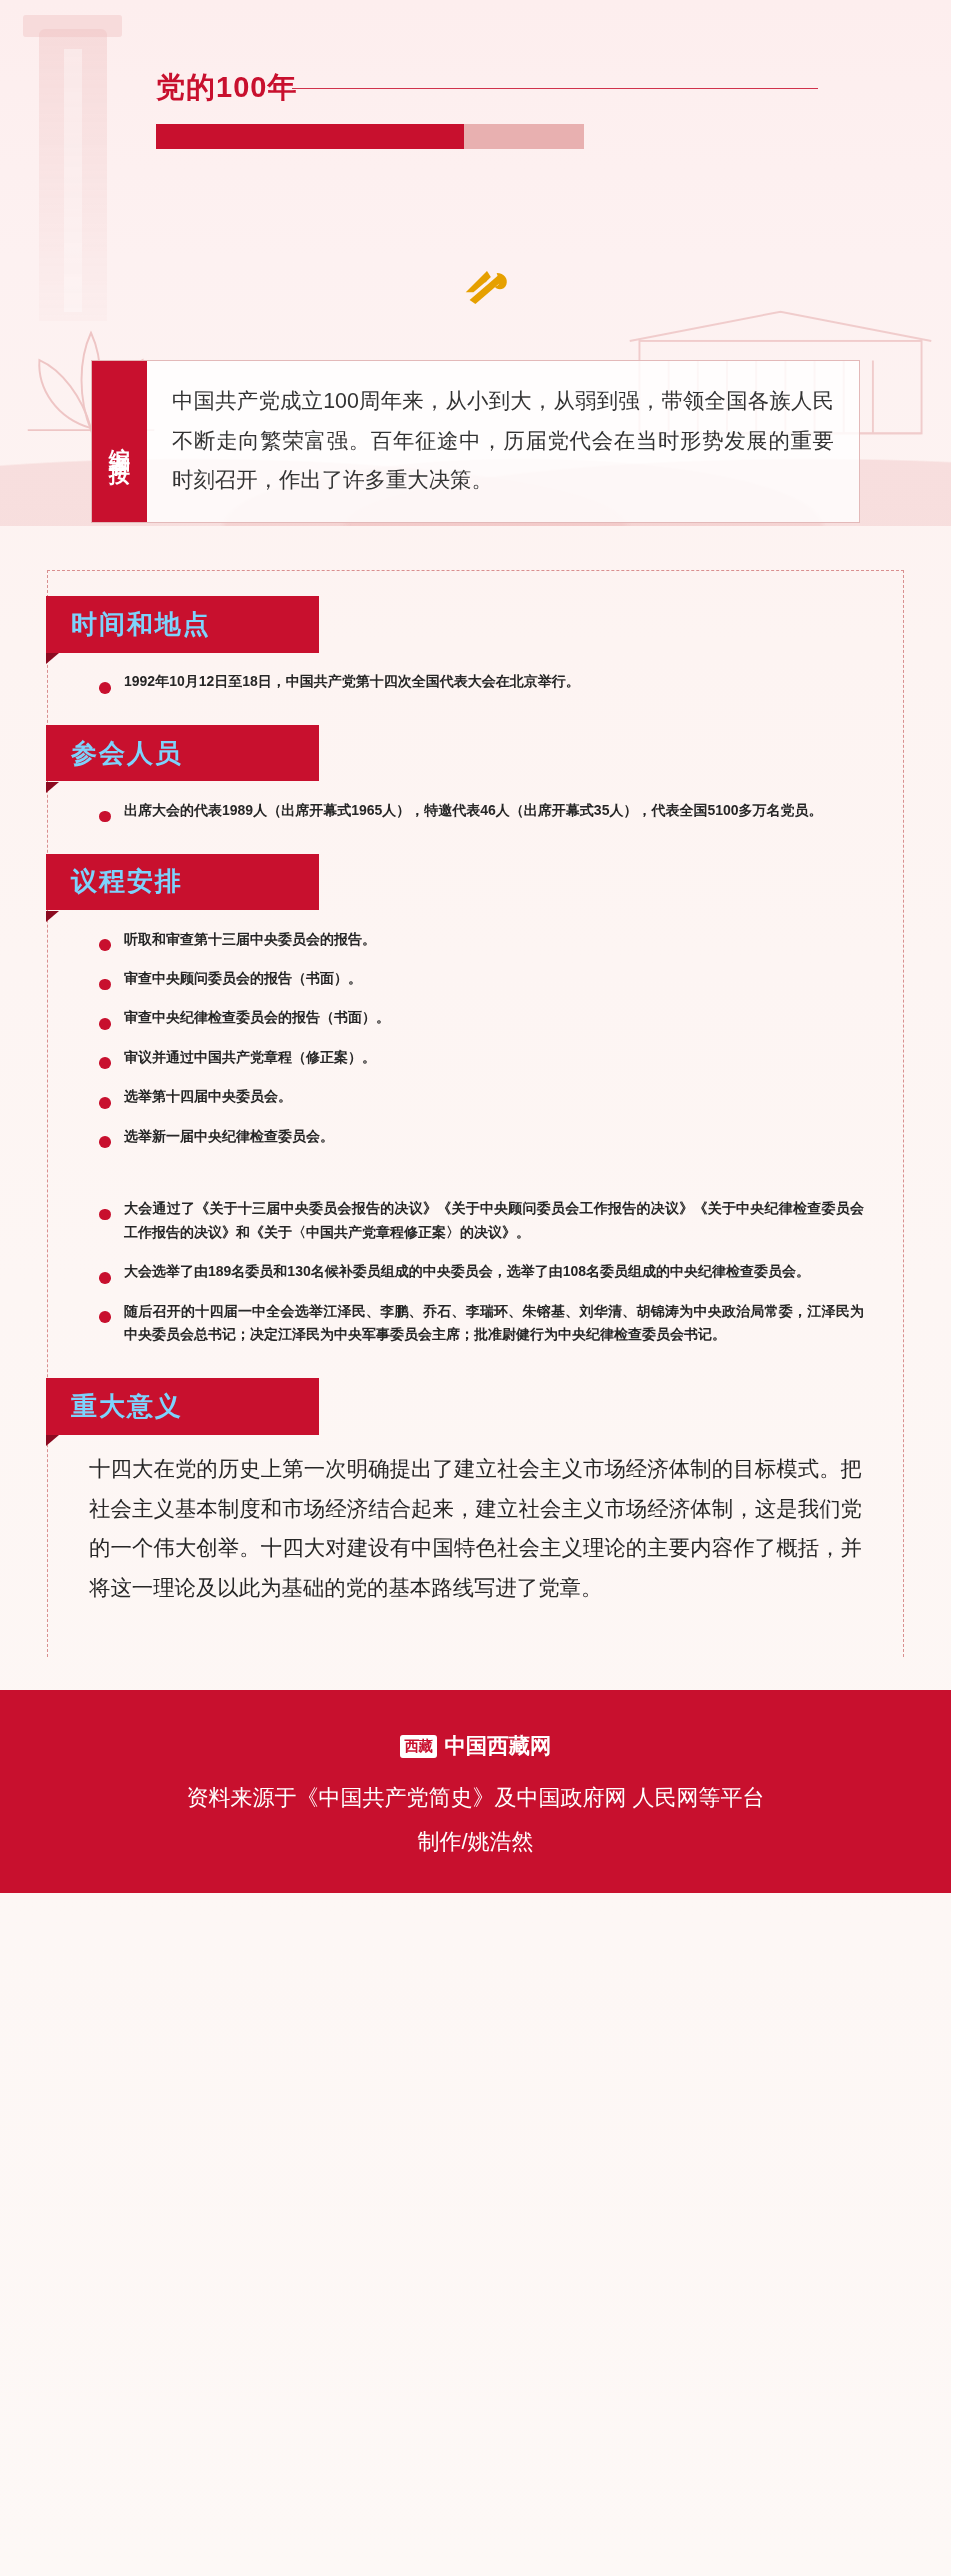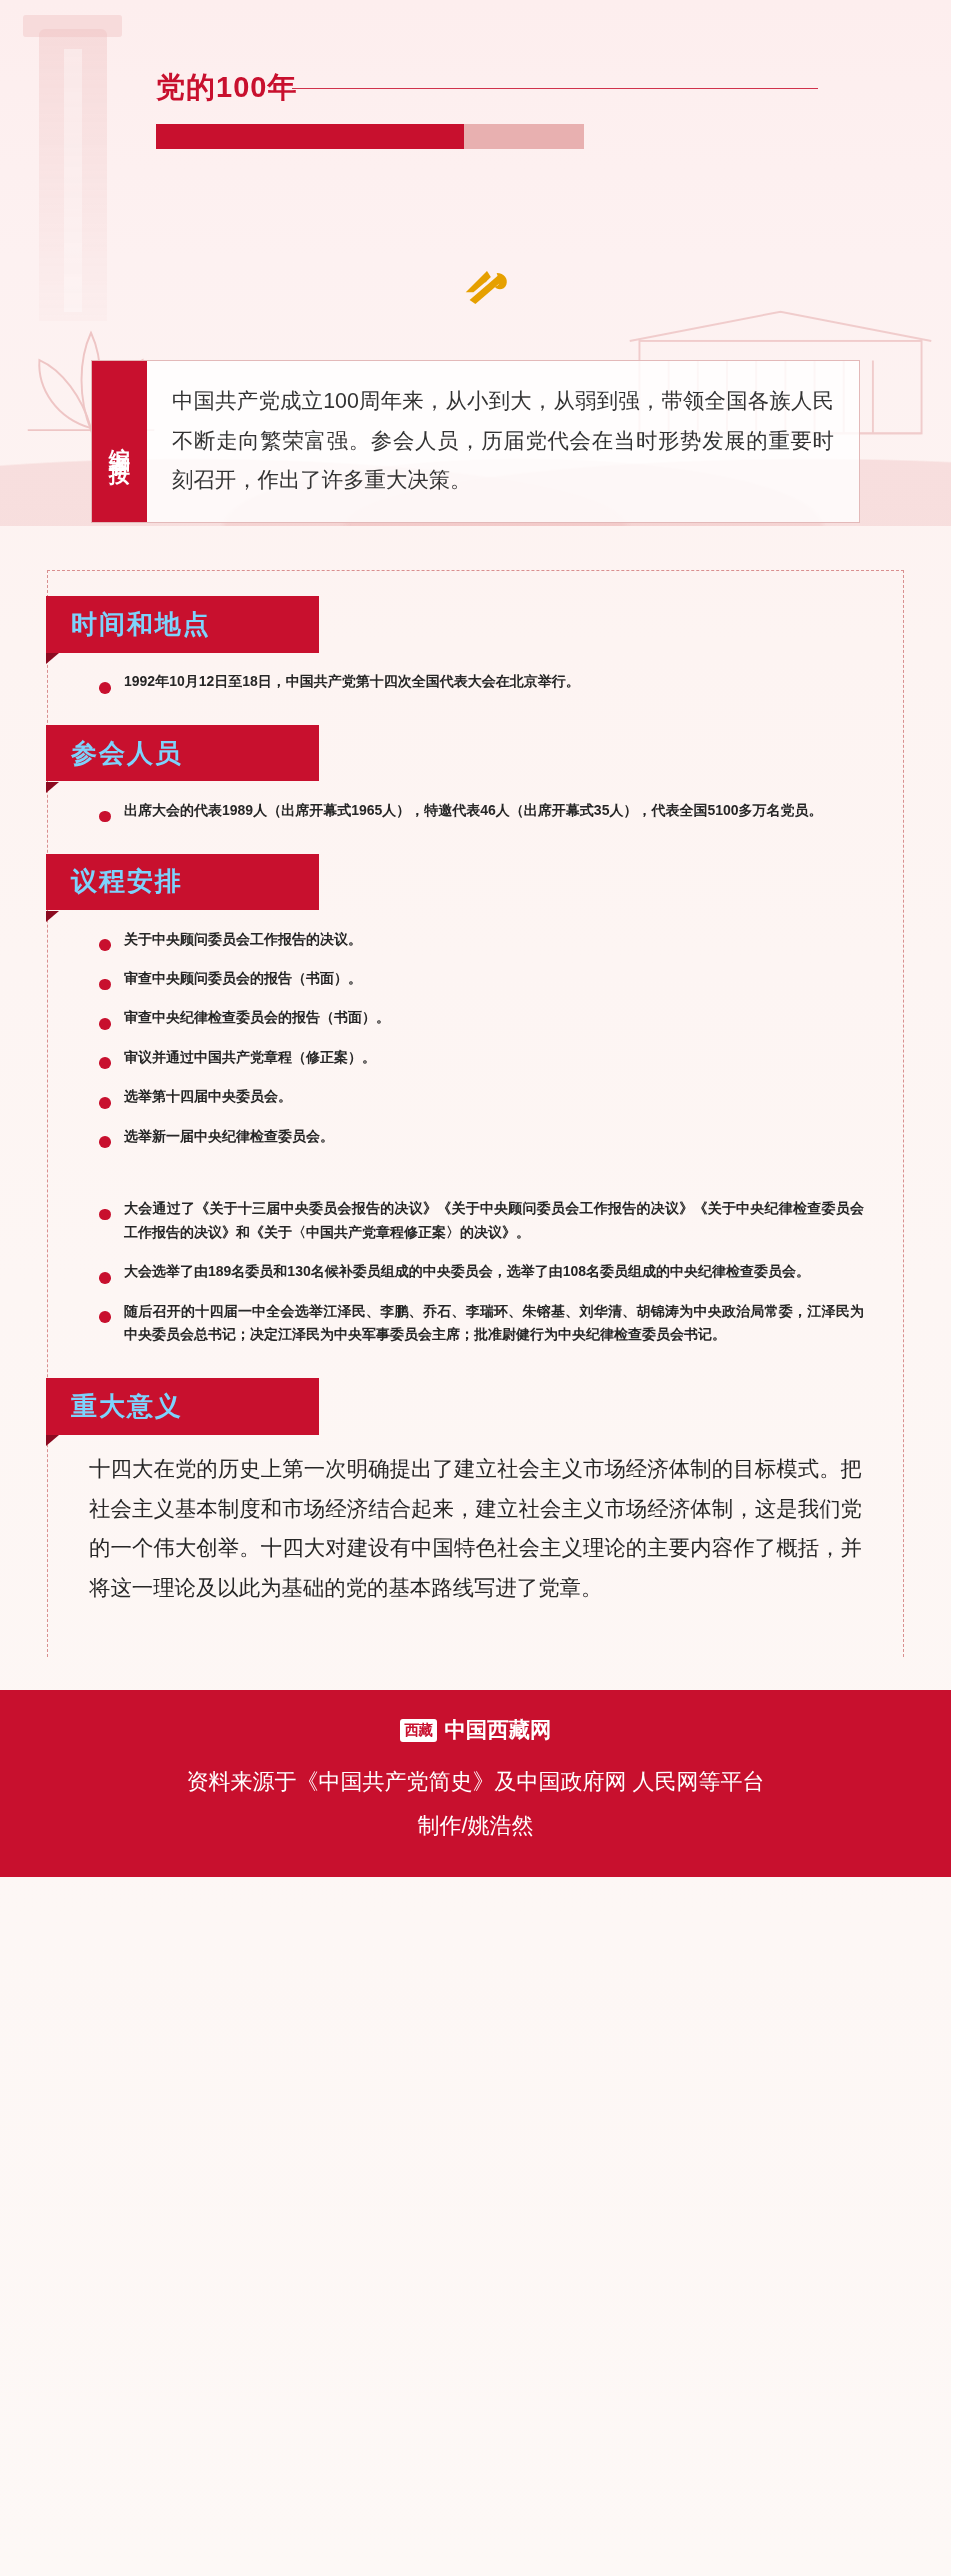--- a/index.html
+++ b/index.html
@@ -120,21 +120,21 @@
   .plain-text {
     font-size: 21.4px; line-height: 1.85; color: #262626; text-align: justify;
     padding: 15.6px 41px 0 41px;
   }
 
   
   .footer {
     margin-top: 33px; background: #c8102e; color: #fff; text-align: center;
     padding: 25px 0 29px 0;
   }
-  .footer .brand { font-size: 21.4px; font-weight: bold; margin-bottom: 15.6px; }
+  .footer .brand { font-size: 21.4px; font-weight: bold; margin-bottom: 15.6px; margin-top: 16px; }
   .footer .brand .mark {
     display: inline-block; background: #fff; color: #c8102e; font-size: 14.6px;
     font-weight: bold; padding: 1.9px 4.9px; border-radius: 2.9px; margin-right: 7.8px;
     vertical-align: 1.9px; letter-spacing: -1px;
   }
   .footer .line { font-size: 22px; line-height: 2; }
 </style>
 </head>
 <body>
 
@@ -170,21 +170,21 @@
     <svg class="emblem" viewBox="0 0 60 52">
       <path d="M8 30 L30 8 L30 18 L16 30 Z" fill="#e6a000"></path>
       <path d="M12 38 L42 12 L46 18 L18 42 Z" fill="#e6a000"></path>
       <path d="M30 8 L34 14 L28 20 Z" fill="#e6a000"></path>
       <path d="M40 10 C48 10 52 16 50 22 C48 28 40 28 38 24 C42 24 44 20 42 16 Z" fill="#e6a000"></path>
     </svg>
   </div>
 
   <div class="editor-note">
     <div class="tag">编者按</div>
-    <div class="note-text">中国共产党成立100周年来，从小到大，从弱到强，带领全国各族人民不断走向繁荣富强。参会人员，历届党代会在当时形势发展的重要时刻召开，作出了许多重大决策。</div>
+    <div class="note-text">中国共产党成立100周年来，从小到大，从弱到强，带领全国各族人民不断走向繁荣富强。百年征途中，历届党代会在当时形势发展的重要时刻召开，作出了许多重大决策。</div>
   </div>
 
   <div class="body-frame">
 
     <div class="section">
       <div class="sec-head">时间和地点</div>
       <div class="sec-body">
         <ul class="bullets">
           <li>1992年10月12日至18日，中国共产党第十四次全国代表大会在北京举行。</li>
         </ul>
@@ -197,21 +197,21 @@
         <ul class="bullets">
           <li>出席大会的代表1989人（出席开幕式1965人），特邀代表46人（出席开幕式35人），代表全国5100多万名党员。</li>
         </ul>
       </div>
     </div>
 
     <div class="section">
       <div class="sec-head">议程安排</div>
       <div class="sec-body">
         <ul class="bullets">
-          <li>关于中央顾问委员会工作报告的决议。</li>
+          <li>听取和审查第十三届中央委员会的报告。</li>
           <li>审查中央顾问委员会的报告（书面）。</li>
           <li>审查中央纪律检查委员会的报告（书面）。</li>
           <li>审议并通过中国共产党章程（修正案）。</li>
           <li>选举第十四届中央委员会。</li>
           <li>选举新一届中央纪律检查委员会。</li>
         </ul>
       </div>
     </div>
 
     <div class="section">

